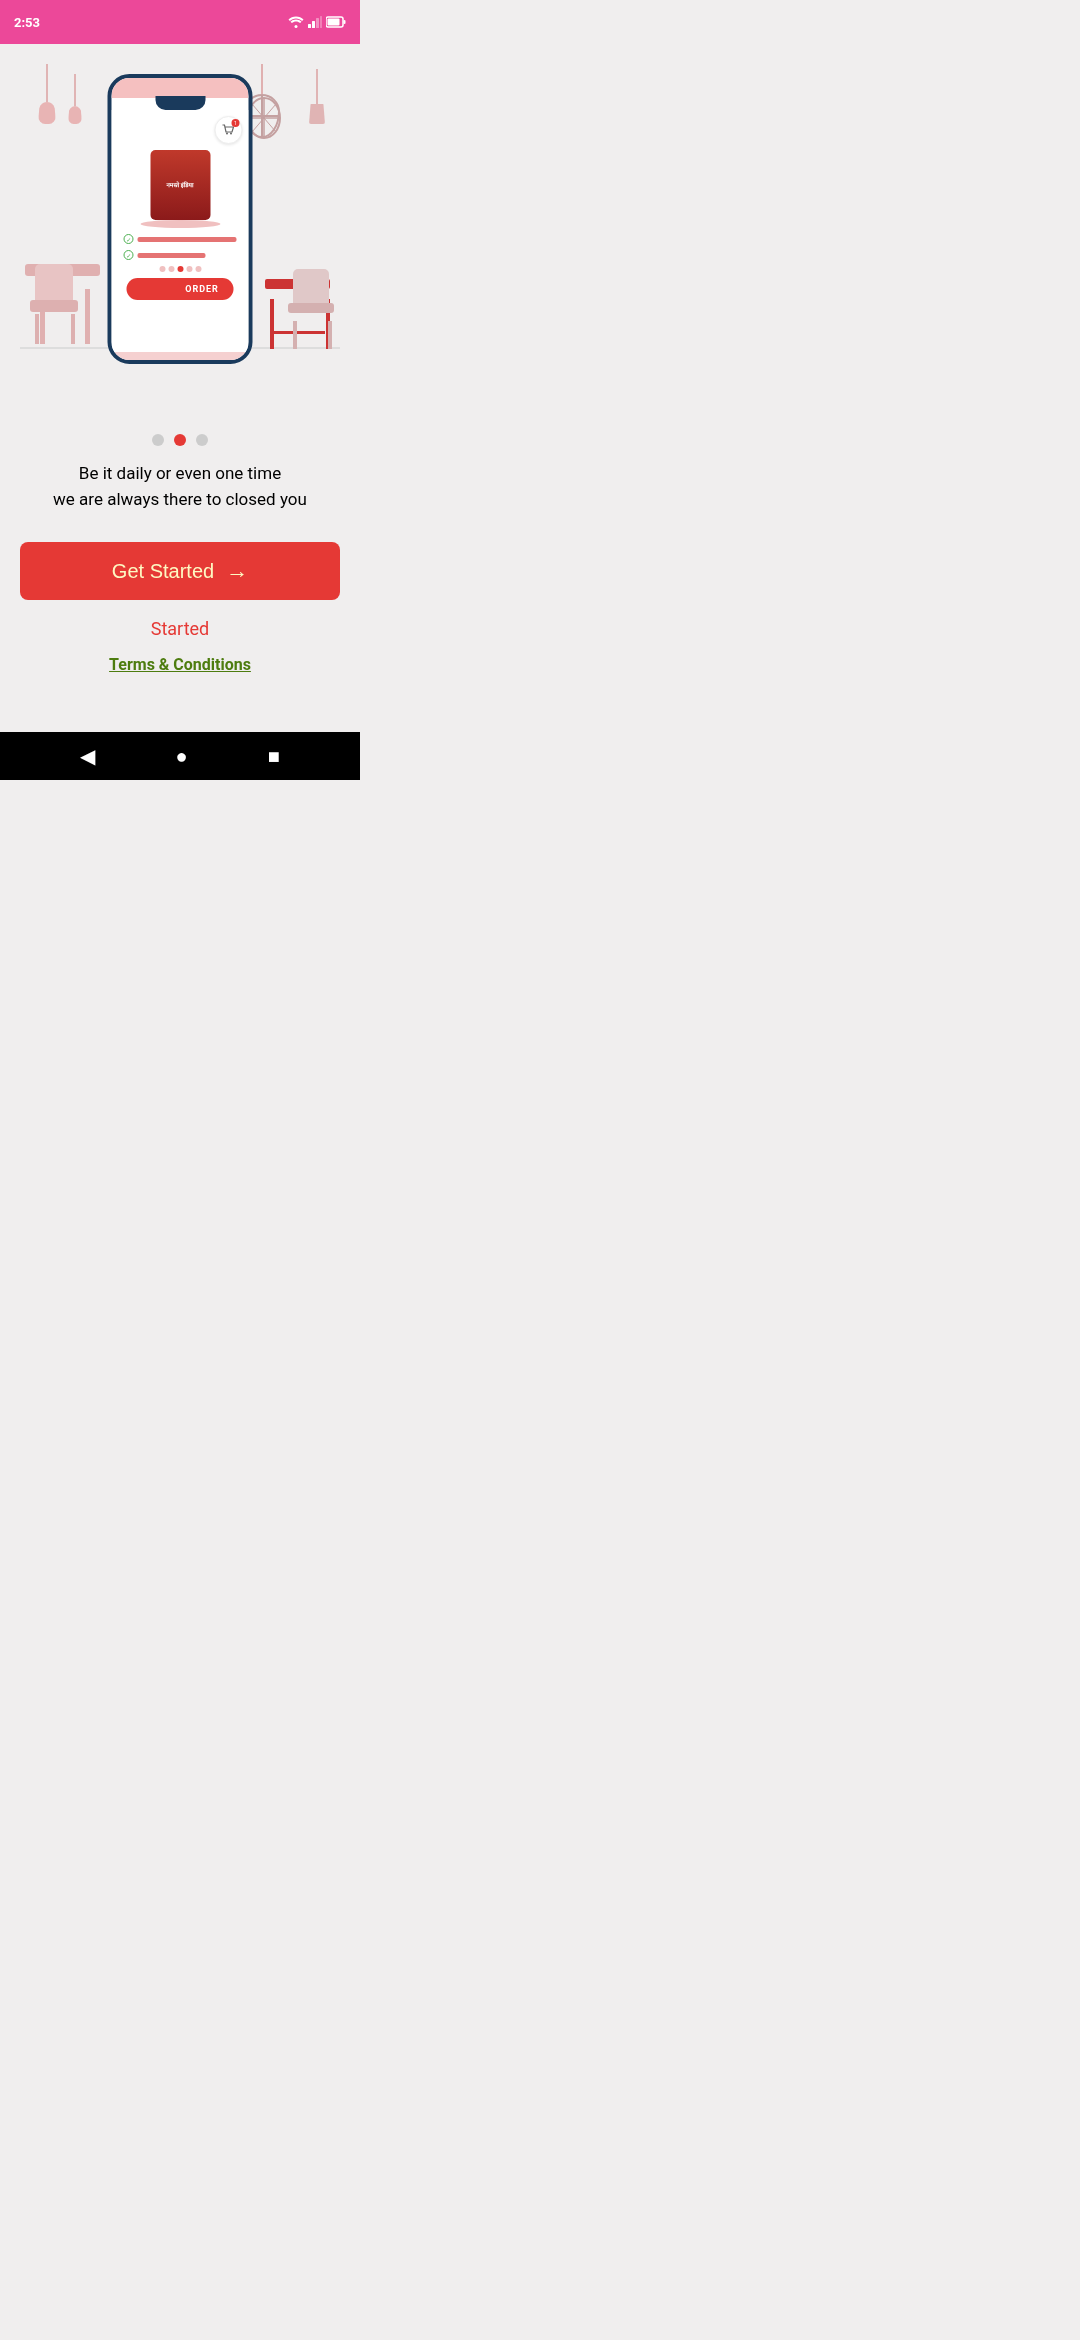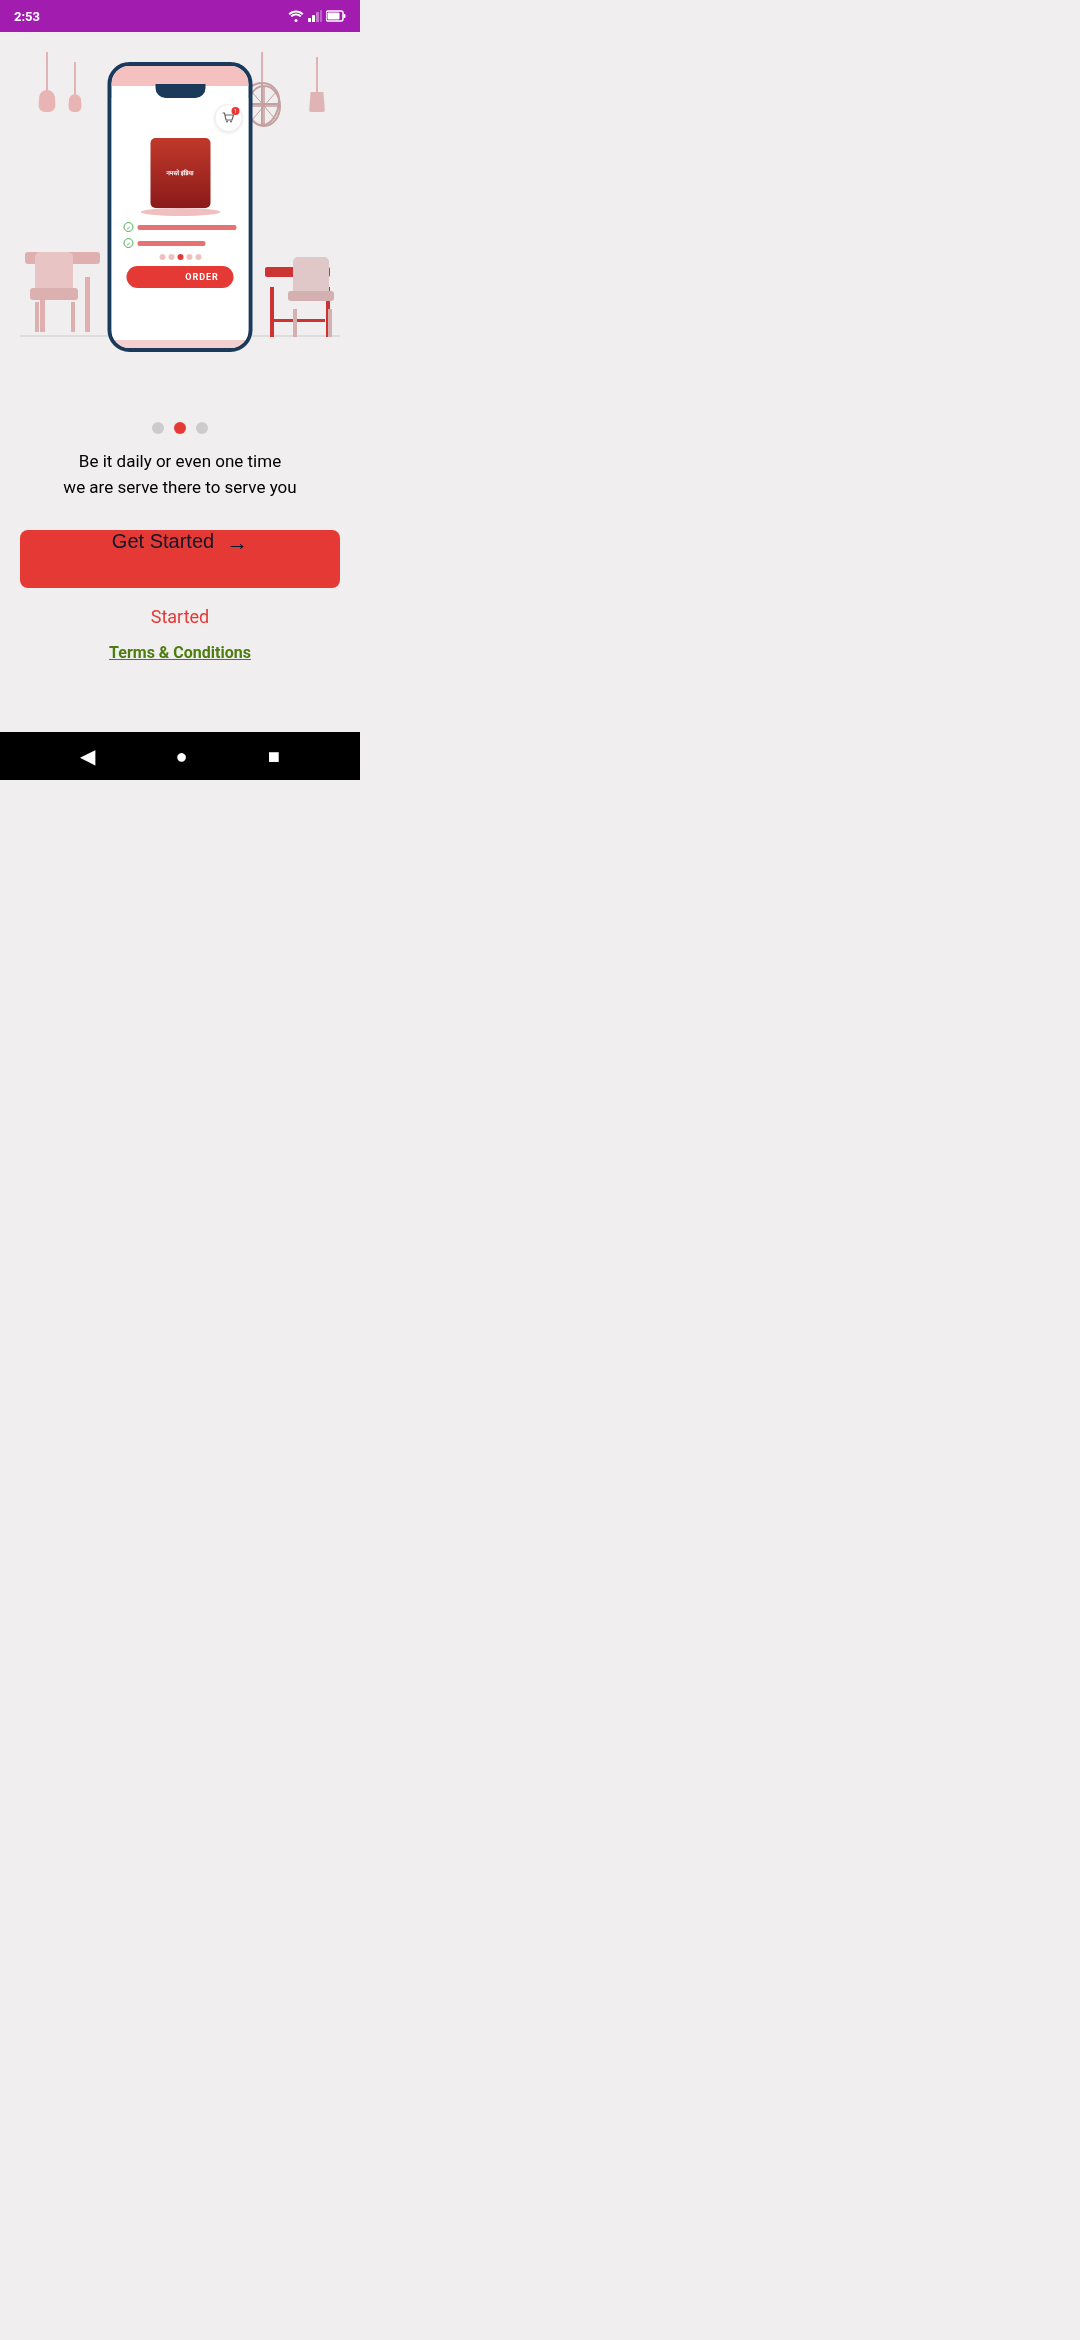--- a/index.html
+++ b/index.html
@@ -11,27 +11,27 @@
       background: #f0eeee;
       font-family: 'Roboto', Arial, sans-serif;
       display: flex;
       flex-direction: column;
       position: relative;
       overflow-x: hidden;
     }
 
     
     .status-bar {
-      background: #a21caf;
+      background: #ec4899;
       color: white;
       display: flex;
       justify-content: space-between;
       align-items: center;
       padding: 4px 14px;
-      height: 32px;
+      height: 44px;
       font-size: 13px;
       font-weight: bold;
     }
     .status-left { display: flex; align-items: center; gap: 0; }
     .status-right { display: flex; align-items: center; gap: 4px; }
 
     
     .illustration-area {
       background: #f0eeee;
       display: flex;
@@ -476,24 +476,25 @@
       line-height: 1.5;
       margin-bottom: 30px;
     }
 
     .get-started-btn {
       width: 100%;
       height: 58px;
       background: #e53935;
       border: none;
       border-radius: 8px;
-      color: #0f172a;
+      color: #fef9c3;
       font-size: 20px;
       font-weight: 500;
       display: flex;
+      align-items: center;
       justify-content: center;
       gap: 12px;
       cursor: pointer;
       margin-bottom: 18px;
     }
     .arrow-right {
       font-size: 22px;
     }
 
     .explore-text {
@@ -685,21 +686,21 @@
 <div class="dots-indicator">
   <div class="dot-ind"></div>
   <div class="dot-ind active"></div>
   <div class="dot-ind"></div>
 </div>
 
 <div class="main-content">
 
   <p class="tagline">
     <span>Be it daily or even one time</span><br>
-    <span>we are serve there to serve you</span>
+    <span>we are always there to closed you</span>
   </p>
 
   <button class="get-started-btn">
     <span>Get Started</span>
     <span class="arrow-right">→</span>
   </button>
 
   <div class="explore-text">
     <span>Started</span>
   </div>

